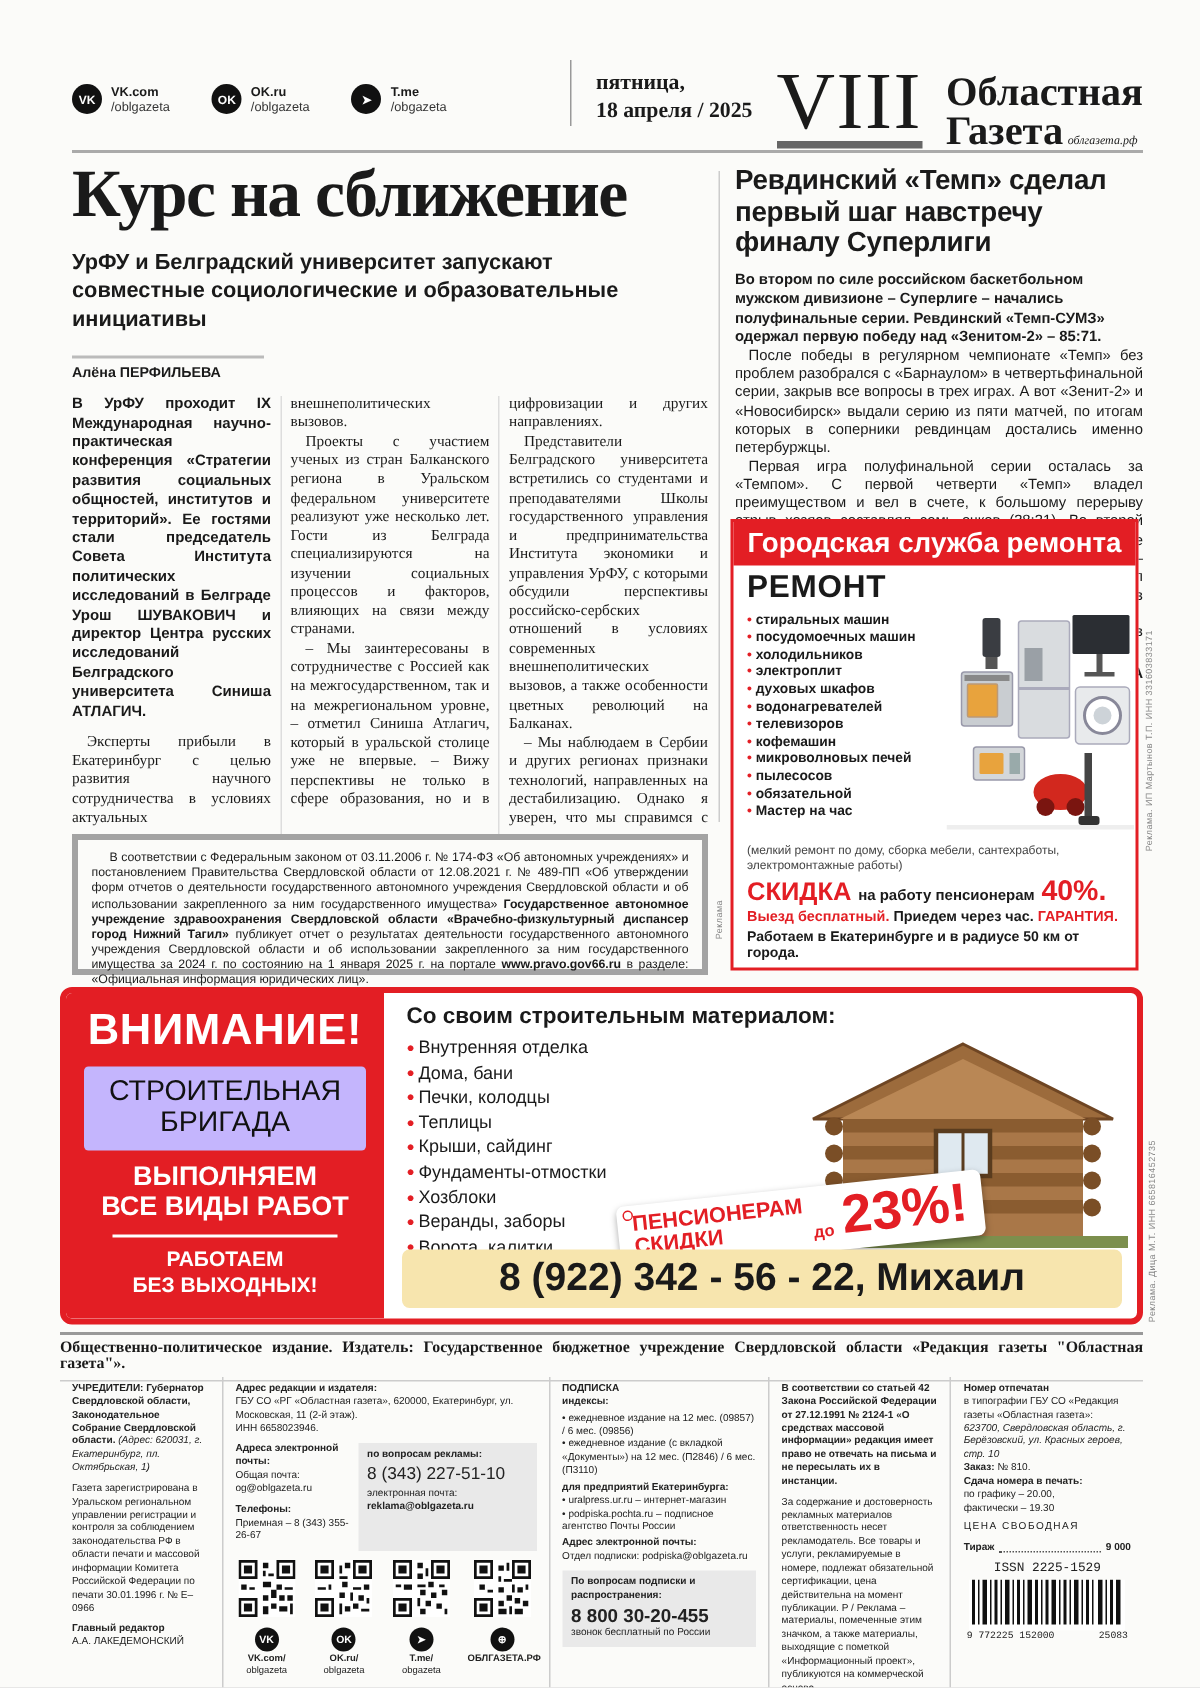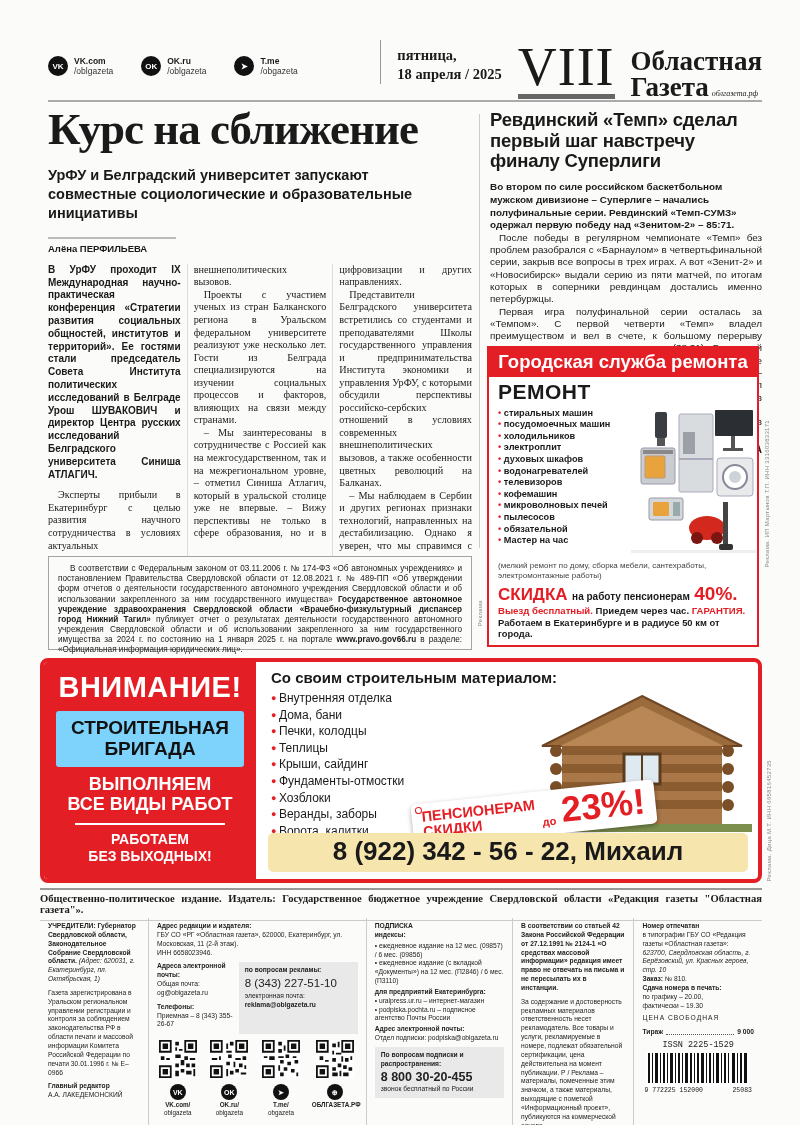--- a/index.html
+++ b/index.html
@@ -53,30 +53,30 @@
   .disc1 { padding:3px 9px 0; }
   .disc1 .big-red { color:#e31e24; font-weight:bold; font-size:17px; }
   .disc1 .mid { font-weight:bold; font-size:10px; }
   .disc1 .pct { color:#e31e24; font-weight:bold; font-size:19px; }
   .disc2 { padding:0 9px; font-weight:bold; font-size:9.6px; }
   .disc2 .red { color:#e31e24; }
   .disc3 { padding:1px 9px 0; font-weight:bold; font-size:9.4px; }
   .repair-phone { position:absolute; left:5px; right:5px; bottom:5px; background:#e31e24; color:#fff; text-align:center; font-weight:bold; font-size:19px; padding:4px 0 5px; }
 
   
-  .legal { position:absolute; left:48px; top:556px; width:424px; height:94px; border:1px solid #a3a3a3; padding:7px 9px; font-size:8.2px; line-height:1.24; text-align:justify; }
+  .legal { position:absolute; left:48px; top:556px; width:424px; height:94px; border:4px solid #a3a3a3; padding:7px 9px; font-size:8.2px; line-height:1.24; text-align:justify; }
   .legal .ind { text-indent:12px; }
 
   .vert { position:absolute; writing-mode:vertical-rl; transform:rotate(180deg); font-size:6px; color:#888; letter-spacing:0.3px; }
 
   
   .build { position:absolute; left:40px; top:658px; width:722px; height:225px; border:4px solid #e31e24; border-radius:8px; background:#fff; overflow:hidden; }
   .build-red { position:absolute; left:0; top:0; bottom:0; width:212px; background:#e31e24; color:#fff; text-align:center; padding-top:9px; }
   .attention { font-size:29px; font-weight:bold; letter-spacing:0.5px; }
-  .brigade-box { background:#7dd3fc; color:#111; margin:7px 12px 0; padding:6px 2px 7px; font-size:19px; font-weight:bold; line-height:1.12; border-radius:3px; }
+  .brigade-box { background:#c4b5fd; color:#111; margin:7px 12px 0; padding:6px 2px 7px; font-size:19px; font-weight:normal; line-height:1.12; border-radius:3px; }
   .works { font-size:18px; font-weight:bold; line-height:1.15; margin-top:7px; }
   .sched-rule { width:150px; border-top:2px solid #fff; margin:8px auto 6px; }
   .sched { font-size:14px; font-weight:bold; line-height:1.2; }
   .build-right { position:absolute; left:227px; top:7px; right:10px; }
   .materials-title { font-size:15px; font-weight:bold; }
   .build-list { margin-top:5px; }
   .build-list li { list-style:none; font-size:12px; margin:2.6px 0; }
   .build-list li::before { content:"● "; color:#e31e24; font-size:9px; vertical-align:1px; }
   .build-house { position:absolute; right:6px; top:32px; }
   .badge { position:absolute; left:368px; top:130px; transform:rotate(-6deg); background:#fff; border-radius:5px; box-shadow:0 2px 5px rgba(0,0,0,0.35); padding:5px 10px 7px; display:flex; align-items:center; gap:6px; }

